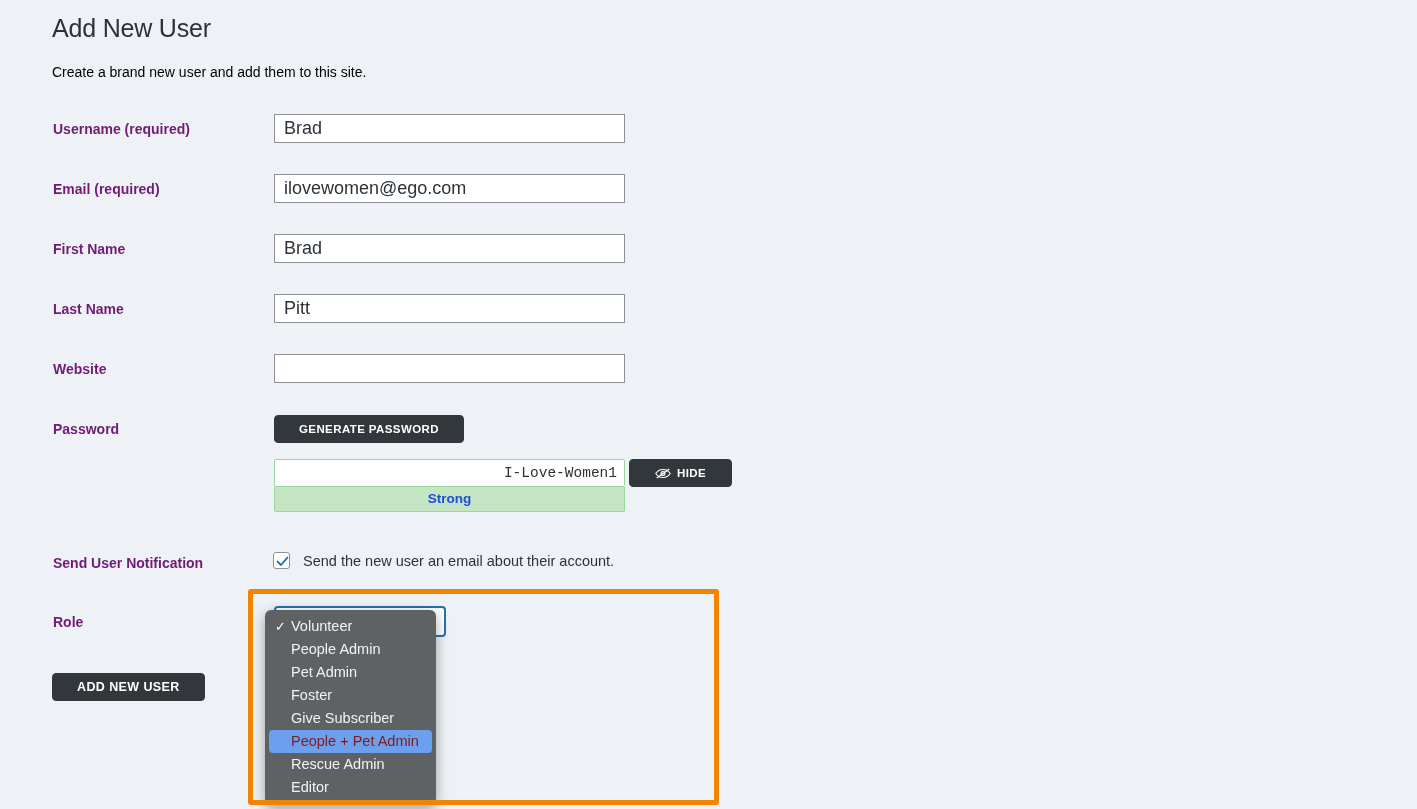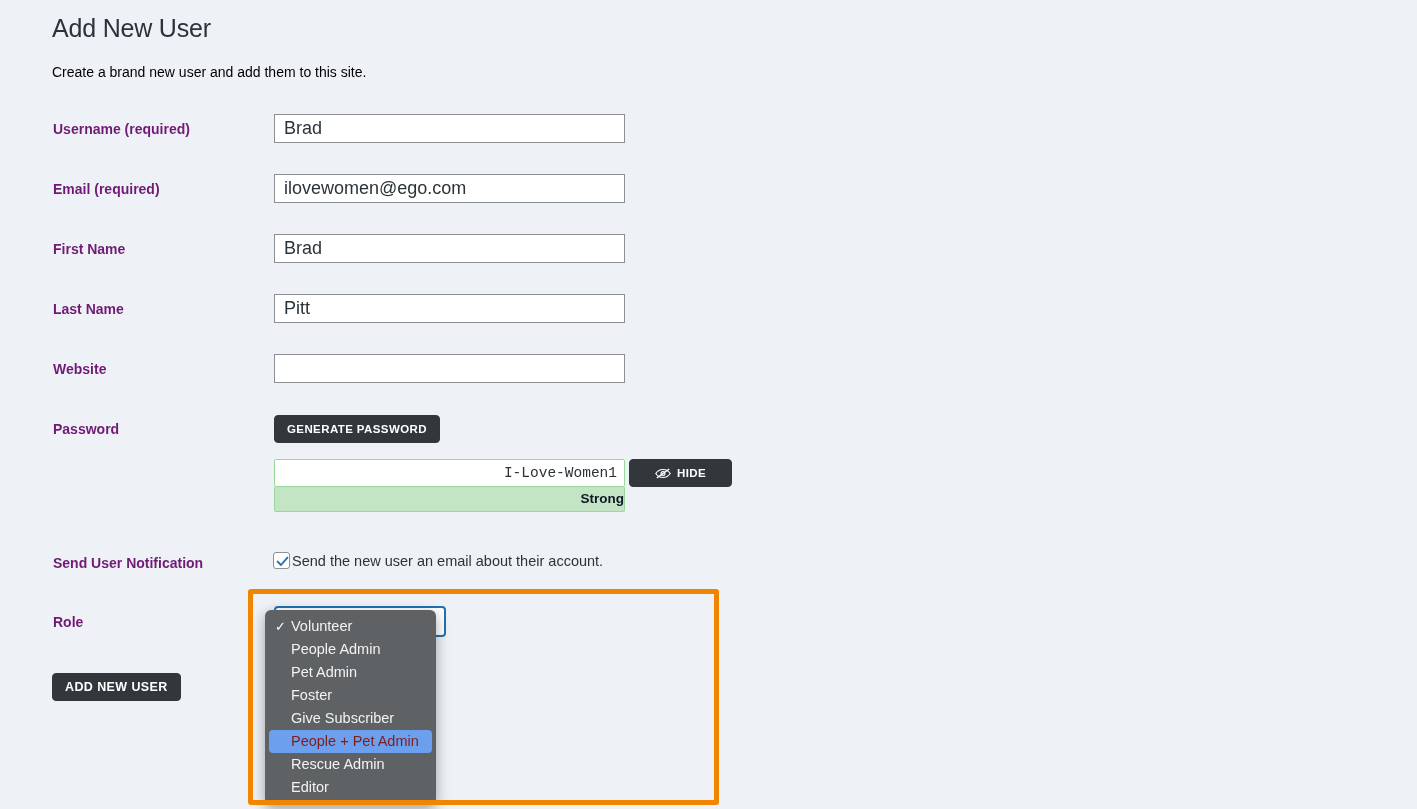--- a/index.html
+++ b/index.html
@@ -64,21 +64,21 @@
   .btn-dark {
     position: absolute;
     background: #32373c;
     color: #ffffff;
     border: 1px solid #32373c;
     border-radius: 4px;
     font-family: "Liberation Sans", sans-serif;
     font-weight: bold;
     letter-spacing: 0.4px;
     cursor: pointer;
-    padding: 0 12px;
+    padding: 0 24px;
     white-space: nowrap;
   }
 
   #generate-password-button {
     left: 242px; top: 415px;
     height: 28px;
     font-size: 11.5px;
     line-height: 26px;
   }
 
@@ -108,43 +108,43 @@
   #password-strength-bar {
     position: absolute;
     left: 242px; top: 487px;
     width: 351px; height: 25px;
     background: #c3e5c3;
     border: 1px solid #9ad79a;
     border-top: none;
     border-radius: 0 0 2px 2px;
     font-size: 13.5px;
     font-weight: bold;
-    color: #0f172a;
-    text-align: right;
+    color: #1d4ed8;
+    text-align: center;
     line-height: 23px;
   }
   #hide-password-button {
     left: 597px; top: 459px;
     height: 28px;
     font-size: 11.5px;
     line-height: 24px;
     display: flex;
     align-items: center;
     gap: 6px;
     padding: 0 25px;
   }
   #hide-password-button svg { display: block; }
 
   
   #send-notification-wrap {
     position: absolute;
     left: 241px; top: 552px;
     display: flex;
     align-items: center;
-    gap: 2px;
+    gap: 13px;
   }
   #send-notification-checkbox {
     width: 17px; height: 17px;
     background: #fff;
     border: 1px solid #8c8f94;
     border-radius: 3px;
     position: relative;
     cursor: pointer;
     flex: none;
   }

